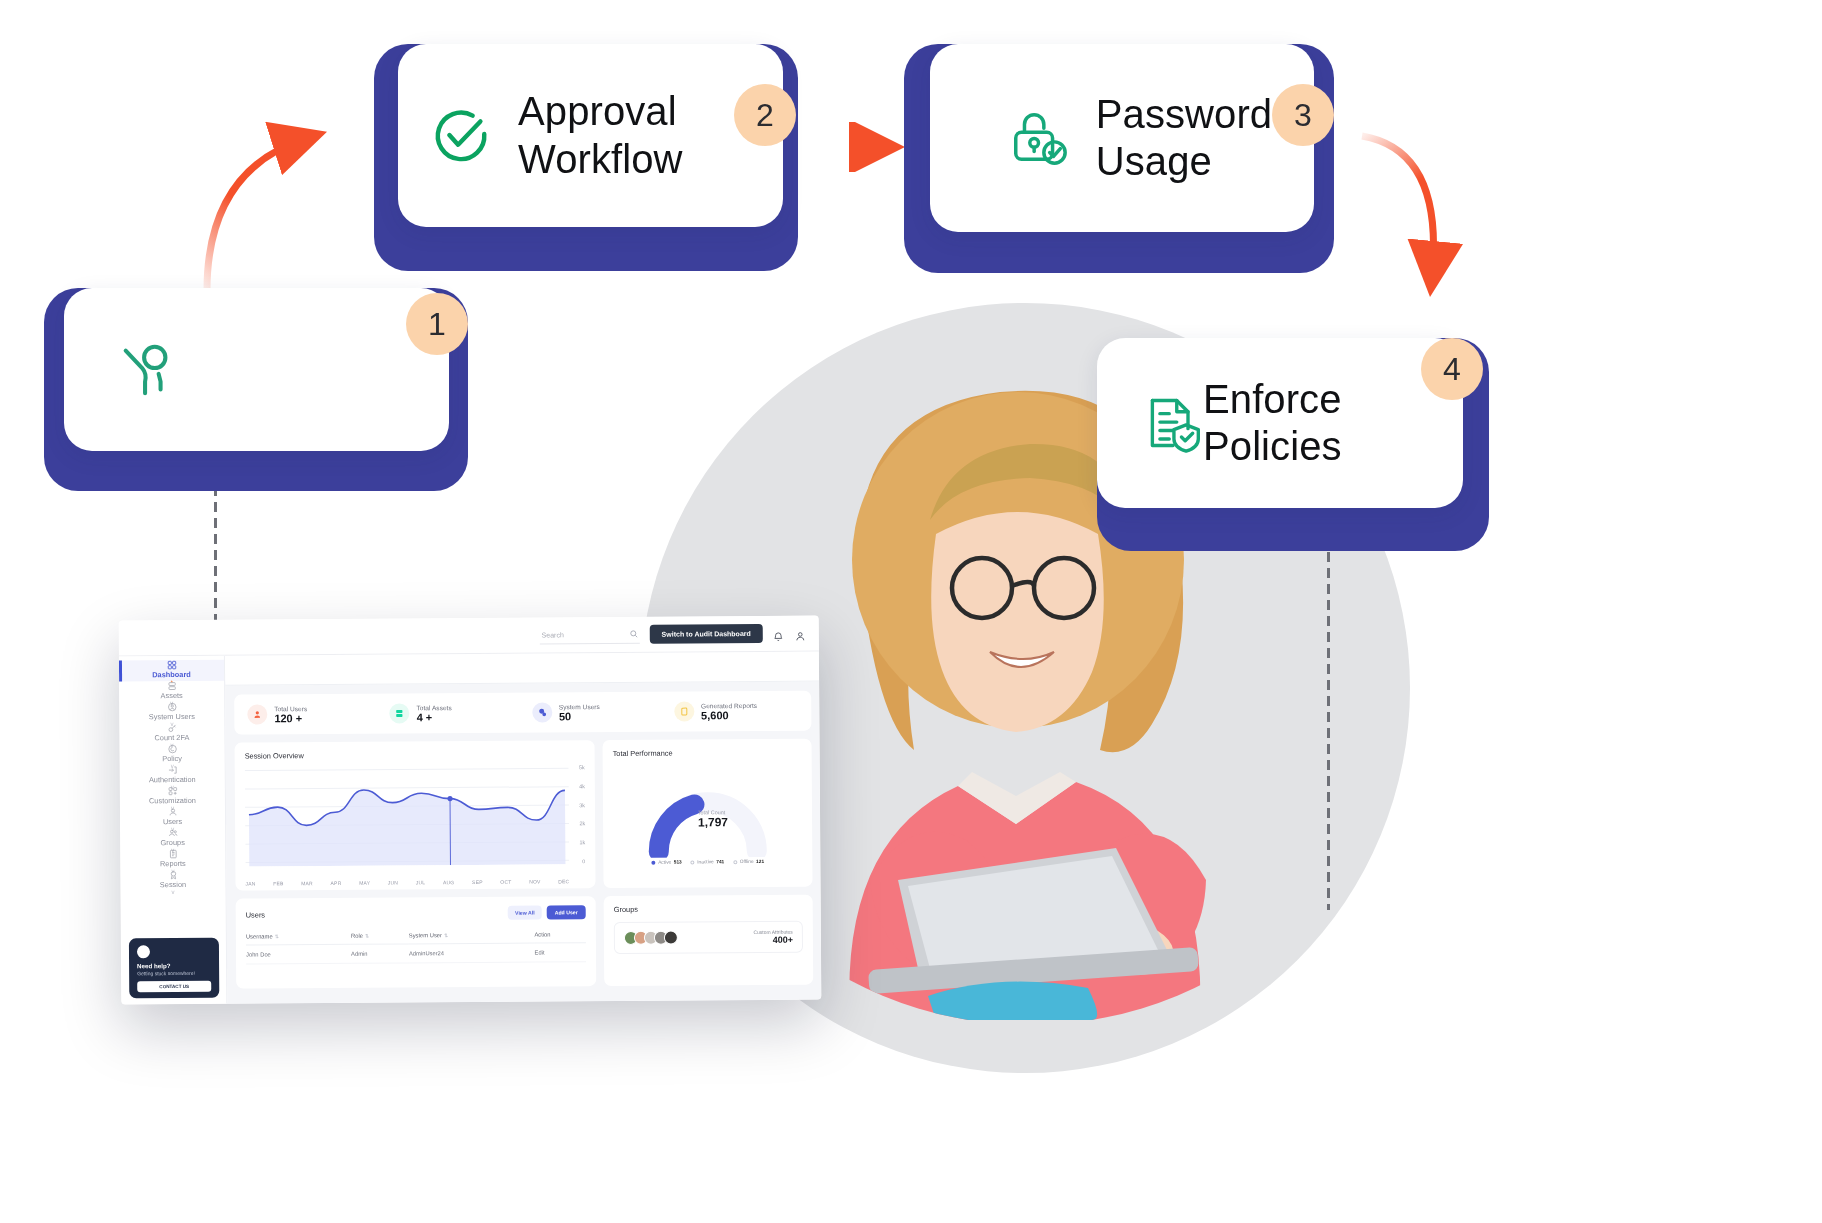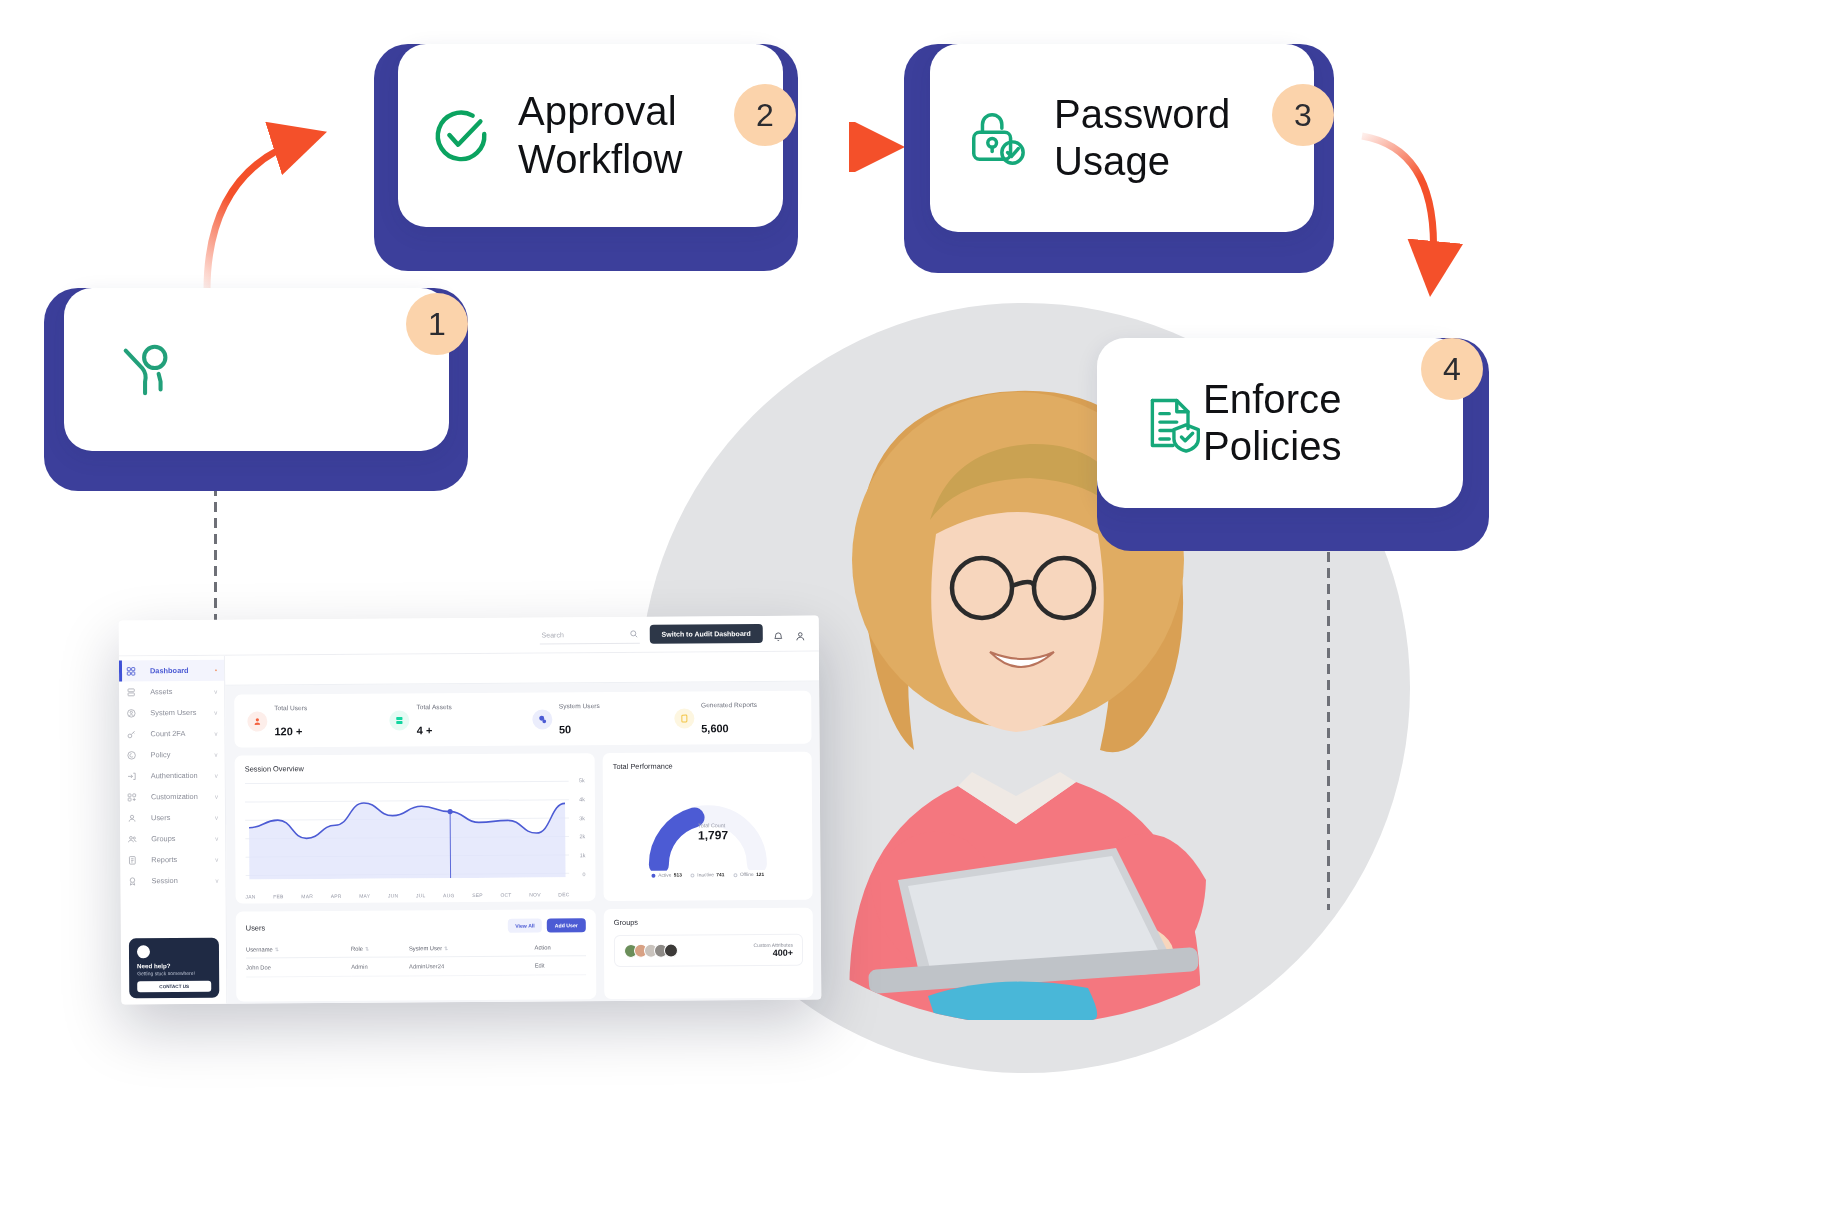--- a/index.html
+++ b/index.html
@@ -50,21 +50,21 @@
   #card-request .step-badge { right: 0px; top: 5px; }
 
   
   #card-approval { left: 374px; top: 44px; width: 424px; height: 227px; }
   #card-approval .step-face { left: 24px; top: 0px; width: 385px; height: 183px; padding-left: 32px; }
   #card-approval .step-label { margin-left: 26px; }
   #card-approval .step-badge { right: 2px; top: 40px; }
 
   
   #card-password { left: 904px; top: 44px; width: 430px; height: 229px; }
-  #card-password .step-face { left: 26px; top: 0px; width: 384px; height: 188px; padding-left: 36px; }
+  #card-password .step-face { left: 26px; top: 0px; width: 384px; height: 188px; padding-left: 36px; justify-content: center; }
   #card-password .step-label { margin-left: 26px; }
   #card-password .step-badge { right: 0px; top: 40px; }
 
   
   #card-policies { left: 1097px; top: 338px; width: 392px; height: 213px; }
   #card-policies .step-face { left: 0px; top: 0px; width: 366px; height: 170px; padding-left: 46px; }
   #card-policies .step-label { }
   #card-policies .step-badge { right: 6px; top: 0px; }
 
   
@@ -108,22 +108,22 @@
     padding: 6px 12px; border-radius: 4px; white-space: nowrap;
   }
   .dash-bell, .dash-avatar { width: 12px; height: 12px; position: relative; color: #4b4f5c; }
   .dash-body { display: flex; height: calc(100% - 36px); }
 
   .dash-sidebar {
     width: 106px; background: #fff; border-right: 1px solid #eef0f4;
     padding-top: 4px; position: relative; flex: 0 0 106px;
   }
   .nav-item {
-    height: 21px; display: flex; align-items: center; gap: 14px;
-    padding: 0 7px; font-size: 7.4px; color: #8b8e99; position: relative;
+    height: 21px; display: flex; align-items: center; gap: 0;
+    padding: 0 7px; font-size: 7.4px; color: #8b8e99; position: relative; flex-direction: column;
   }
   .nav-item.active { background: #f3f4fd; color: #4c5bd4; font-weight: 700; }
   .nav-item.active::before {
     content: ""; position: absolute; left: 0; top: 0; bottom: 0; width: 2.5px; background: #3f51d6;
   }
   .nav-ico { width: 10px; height: 10px; flex: 0 0 10px; opacity: .75; }
   .nav-item.active .nav-ico { opacity: 1; }
   .nav-label { flex: 1; white-space: nowrap; }
   .nav-sup { font-size: 5px; color: #f0814a; vertical-align: super; }
   .nav-chev { font-size: 6px; color: #b8bac3; }
@@ -143,21 +143,21 @@
   .dash-main { flex: 1; background: #f5f6f9; overflow: hidden; }
   .dash-main-head { height: 30px; background: #fff; border-bottom: 1px solid #eef0f4; }
 
   .stats-card {
     margin: 9px 8px 0 9px; background: #fff; border-radius: 7px;
     display: flex; align-items: center; padding: 10px 4px; gap: 0;
   }
   .stat { flex: 1; display: flex; align-items: center; gap: 7px; padding-left: 9px; }
   .stat-ico { width: 20px; height: 20px; border-radius: 50%; display: flex; align-items: center; justify-content: center; flex: 0 0 20px; }
   .stat-label { font-size: 6.6px; color: #6f727e; }
-  .stat-value { font-size: 11px; font-weight: 700; color: #12141a; margin-top: 14px; }
+  .stat-value { font-size: 11px; font-weight: 700; color: #12141a; margin-top: 0; }
 
   .panel-row { display: flex; gap: 8px; margin: 8px 8px 0 9px; }
   .panel { background: #fff; border-radius: 7px; padding: 9px 10px; }
   .panel-title { font-size: 7.4px; color: #2b2d36; font-weight: 400; }
 
   #session-panel { flex: 0 0 360px; height: 148px; }
   .chart-wrap { position: relative; height: 112px; margin-top: 6px; display: flex; }
   .chart-plot { position: relative; flex: 1; height: 100px; }
   .chart-yaxis {
     width: 16px; height: 100px; display: flex; flex-direction: column;

